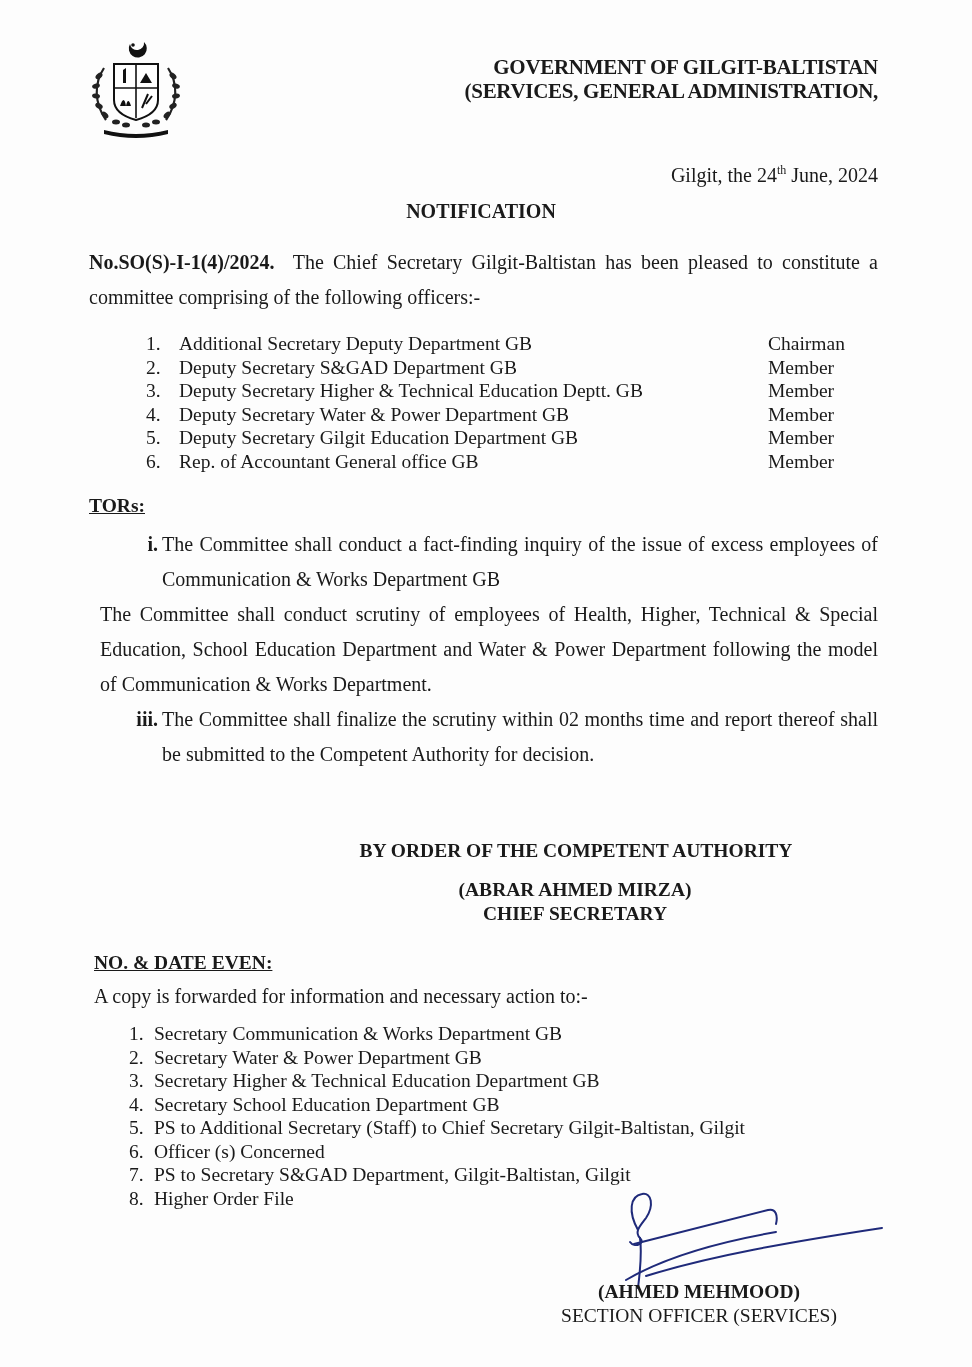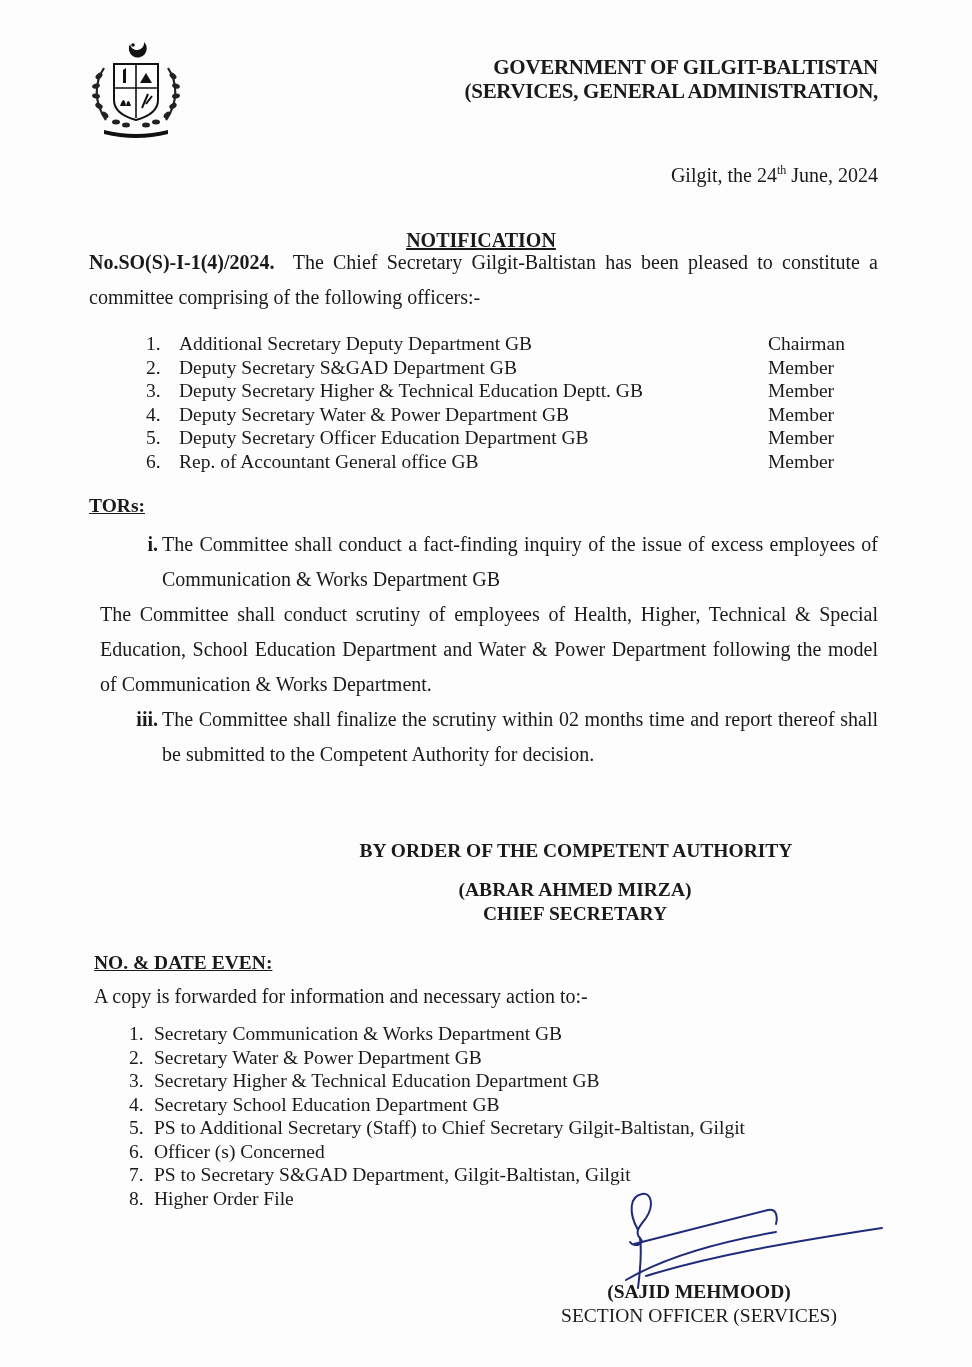--- a/index.html
+++ b/index.html
@@ -31,22 +31,20 @@
     .dateline {
       right: 94px; top: 163px;
       font-size: 20px;
     }
     .dateline sup { font-size: 12px; }
     .title {
       left: 0; width: 962px; top: 200px;
       text-align: center;
       font-weight: bold;
       font-size: 20px;
-      text-decoration: underline;
-      margin-top: 29px;
     }
     .intro {
       left: 89px; top: 245px; width: 789px;
       font-size: 20px;
       line-height: 35px;
       text-align: justify;
       text-align-last: left;
     }
     .intro .ref { font-weight: bold; }
     .members {
@@ -191,21 +189,21 @@
     <span class="text">Deputy Secretary Higher &amp; Technical Education Deptt. GB</span>
     <span class="role">Member</span>
   </div>
   <div class="member-row">
     <span class="num">4.</span>
     <span class="text">Deputy Secretary Water &amp; Power Department GB</span>
     <span class="role">Member</span>
   </div>
   <div class="member-row">
     <span class="num">5.</span>
-    <span class="text">Deputy Secretary Officer Education Department GB</span>
+    <span class="text">Deputy Secretary Gilgit Education Department GB</span>
     <span class="role">Member</span>
   </div>
   <div class="member-row">
     <span class="num">6.</span>
     <span class="text">Rep. of Accountant General office GB</span>
     <span class="role">Member</span>
   </div>
 </div>
 
 <div class="abs tors-label">TORs:</div>
@@ -270,15 +268,15 @@
   <svg width="300" height="100" viewBox="0 0 300 100" fill="none" stroke="#1f2a7a" stroke-width="2" stroke-linecap="round">
     <path d="M48 38 C38 20, 40 4, 52 2 C62 0, 64 14, 56 26 C50 34, 44 40, 50 46 C56 52, 44 56, 40 50"></path>
     <path d="M50 46 C52 60, 50 80, 48 96"></path>
     <path d="M44 52 L178 18 C186 16, 188 24, 186 32"></path>
     <path d="M36 88 C80 62, 140 48, 186 40"></path>
     <path d="M56 84 C120 64, 200 50, 292 36"></path>
   </svg>
 </div>
 
 <div class="abs officer">
-  <div class="name">(SAJID MEHMOOD)</div>
+  <div class="name">(AHMED MEHMOOD)</div>
   <div>SECTION OFFICER (SERVICES)</div>
 </div>
 
 </body></html>

